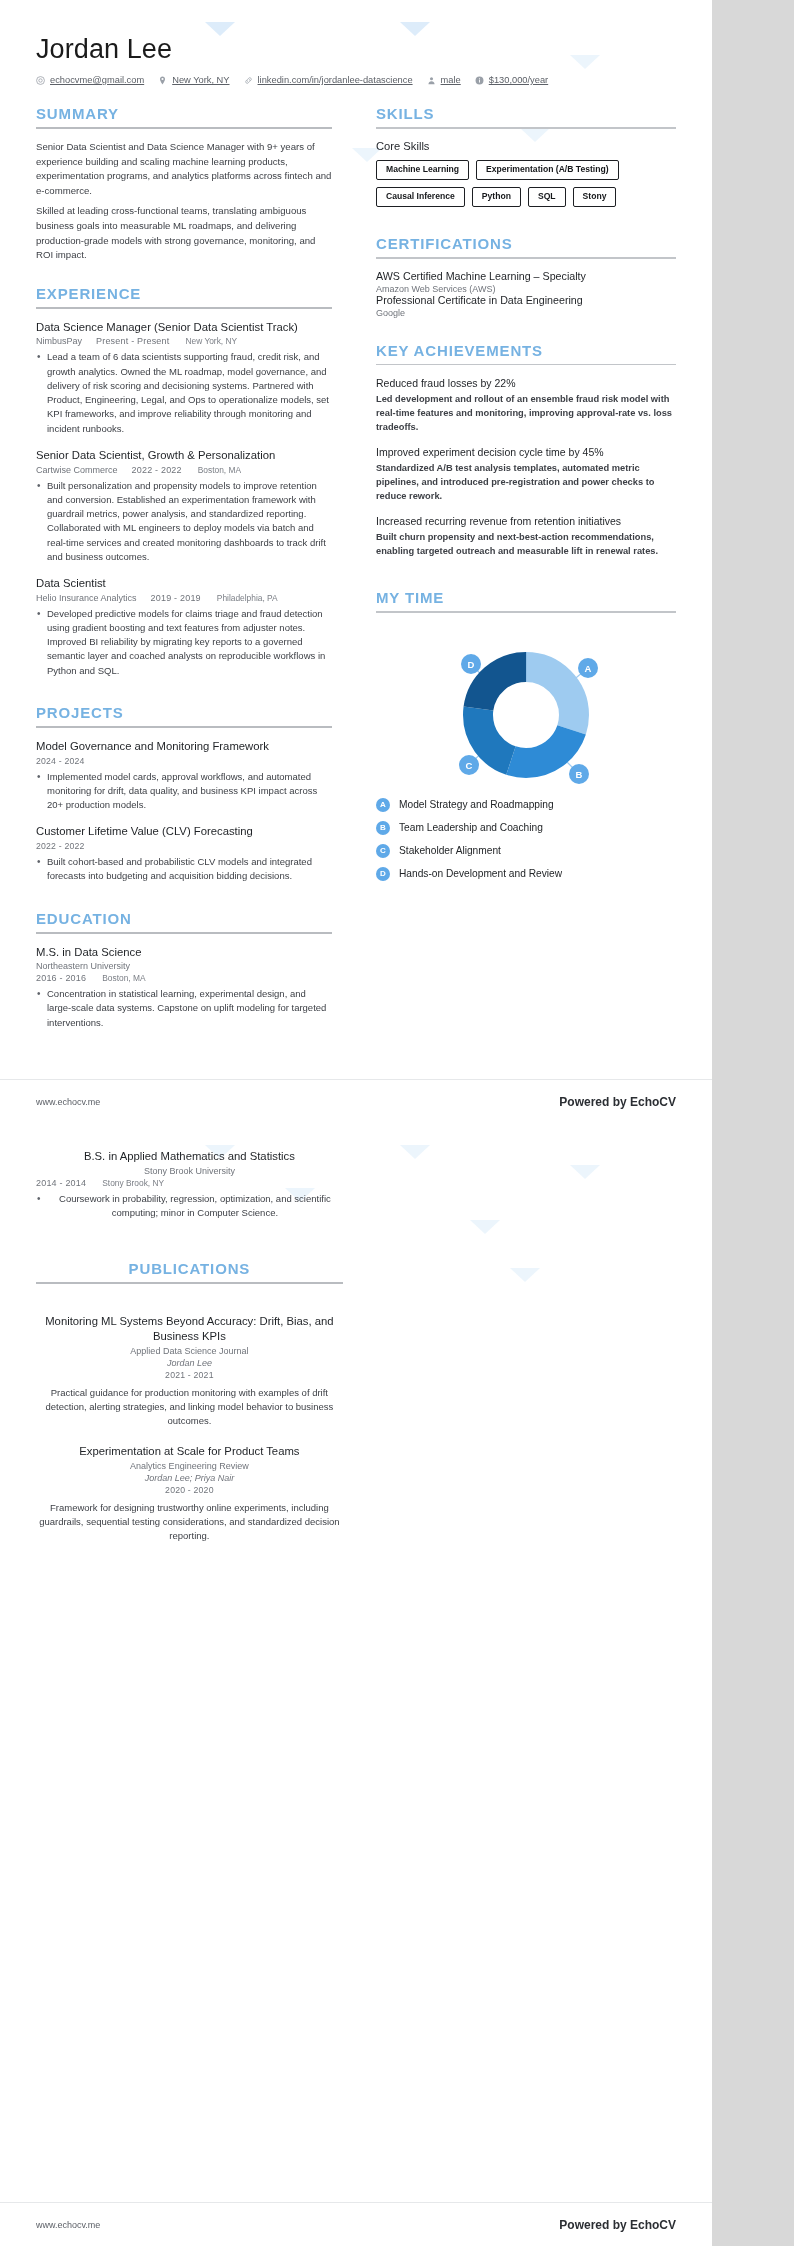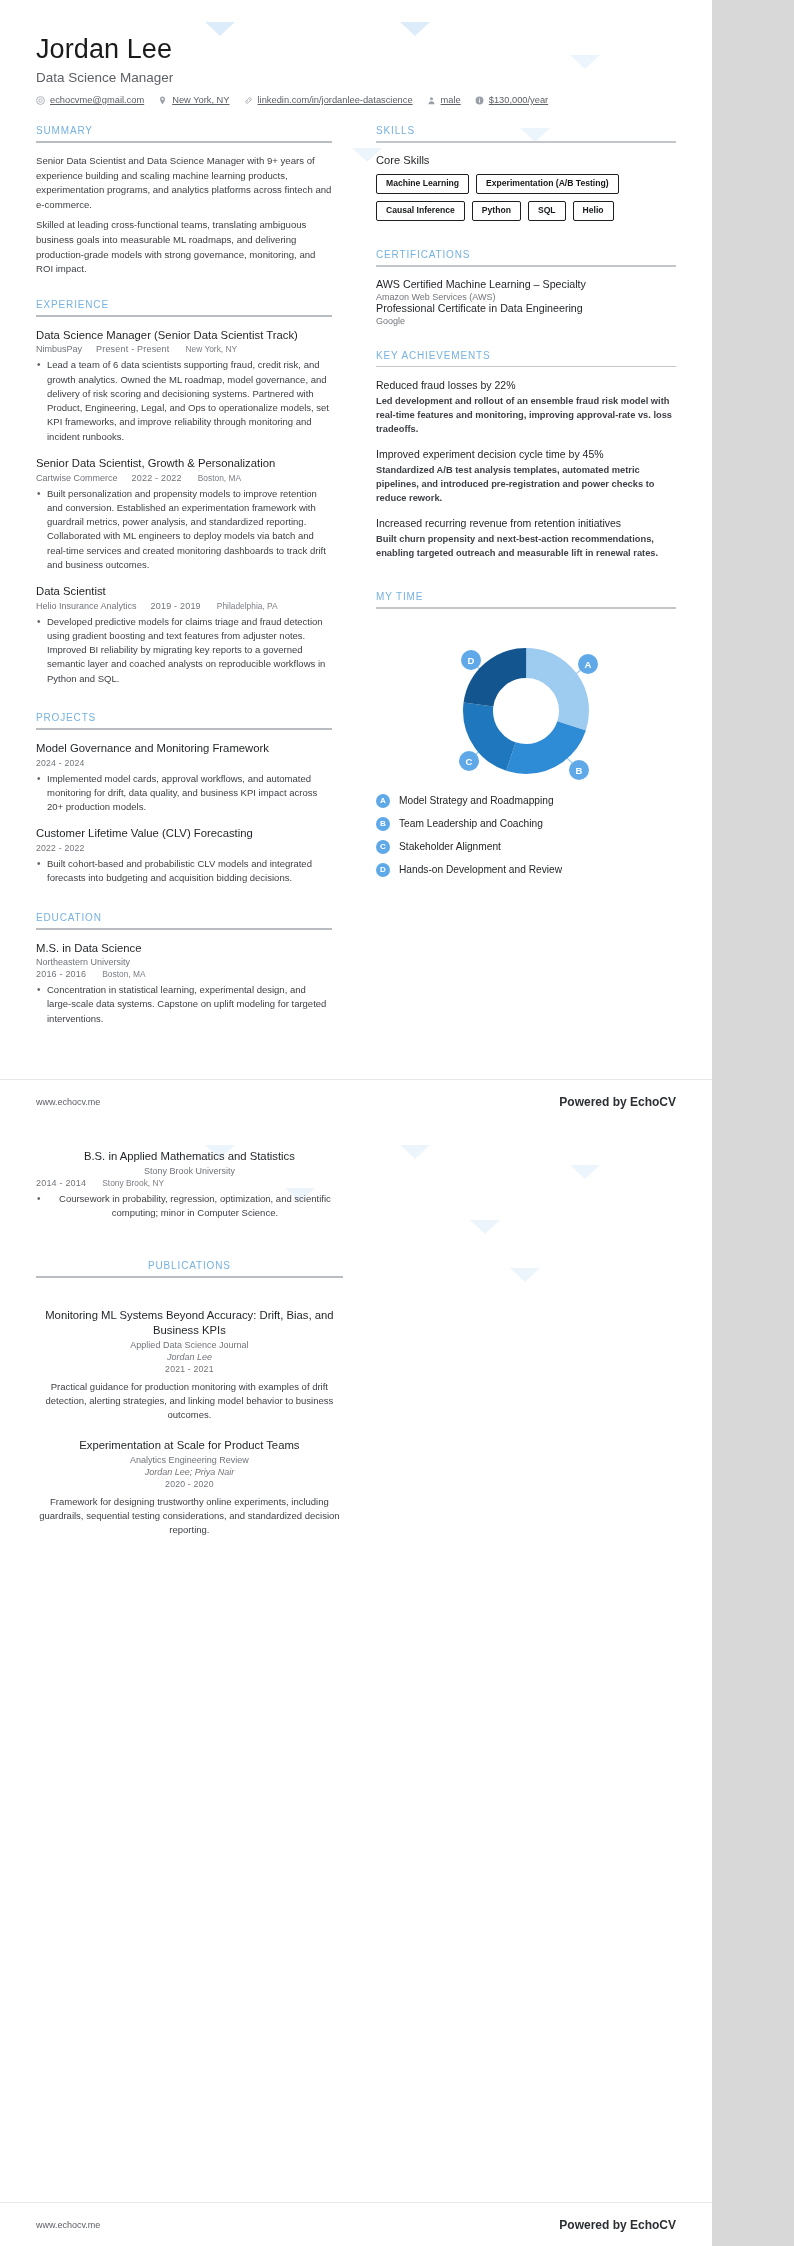--- a/index.html
+++ b/index.html
@@ -68,25 +68,25 @@
   .ci-ico svg { display: block; width: 9px; height: 9px; fill: #9aa0a8; }
 
   
   .cols { display: flex; margin-top: 20px; gap: 0; }
   .col-left  { width: 375px; padding-right: 26px; }
   .col-right { width: 347px; padding-left: 18px; }
 
   
   .sec { margin-bottom: 16px; }
   .sec-title {
-    font-size: 10px;
+    font-size: 15px;
     letter-spacing: .85px;
     color: #76b2e2;
     text-transform: uppercase;
-    font-weight: 400;
+    font-weight: 700;
     padding-bottom: 5px;
   }
   .sec-rule { height: 2px; background: #b9bcc0; margin-bottom: 11px; }
   .sec-rule.thin { height: 1.5px; background: #c2c5c9; }
 
   
   .para {
     font-size: 9.6px;
     line-height: 1.52;
     color: #3e4147;
@@ -247,21 +247,20 @@
     <div class="tri" style="left:205px;  top:22px;"></div>
     <div class="tri" style="left:400px;  top:22px;"></div>
     <div class="tri faint" style="left:570px;  top:55px;"></div>
     <div class="tri faint" style="left:352px;  top:148px;"></div>
     <div class="tri faint" style="left:520px;  top:128px;"></div>
 
     <div class="inner">
 
       <div>
         <div class="name">Jordan Lee</div>
-        <div class="headline">Data Science Manager</div>
 
         <div class="contact">
 
           <span class="ci">
             <span class="ci-ico">
               <svg viewBox="0 0 16 16">
                   <circle cx="8" cy="8" r="7" fill="none" stroke="#9aa0a8" stroke-width="1.4"></circle>
                   <circle cx="8" cy="8" r="3" fill="none" stroke="#9aa0a8" stroke-width="1.4"></circle>
                 </svg>
             </span>
@@ -408,21 +407,21 @@
           <div class="sec">
             <div class="sec-title">SKILLS</div>
             <div class="sec-rule thin"></div>
             <div class="skill-group-label">Core Skills</div>
             <div class="pills">
               <span class="pill">Machine Learning</span>
               <span class="pill">Experimentation (A/B Testing)</span>
               <span class="pill">Causal Inference</span>
               <span class="pill">Python</span>
               <span class="pill">SQL</span>
-              <span class="pill">Helio</span>
+              <span class="pill">Stony</span>
             </div>
           </div>
 
           <div class="sec" style="margin-top:28px;">
             <div class="sec-title">CERTIFICATIONS</div>
             <div class="sec-rule thin"></div>
 
             <div>
               <div class="cert-title">AWS Certified Machine Learning – Specialty</div>
               <div class="cert-issuer">Amazon Web Services (AWS)</div>

